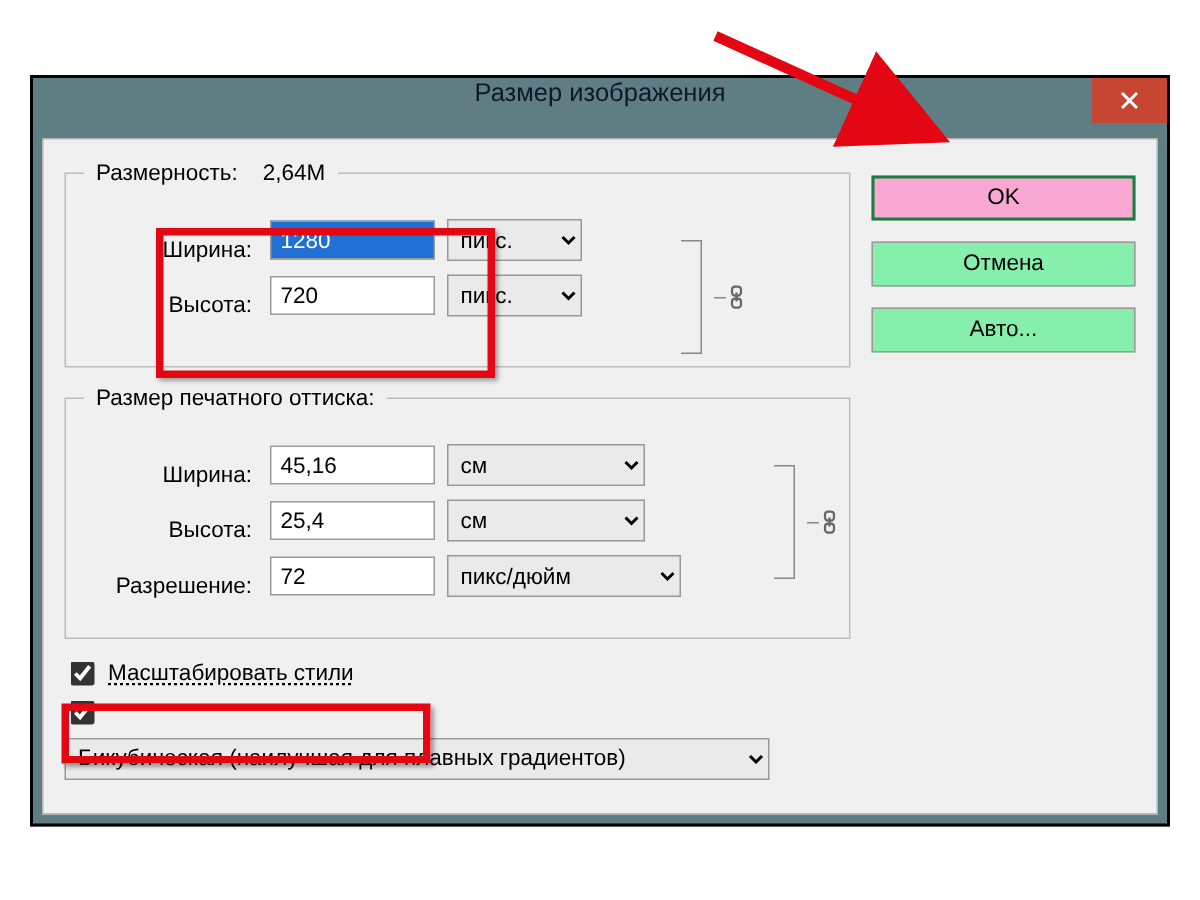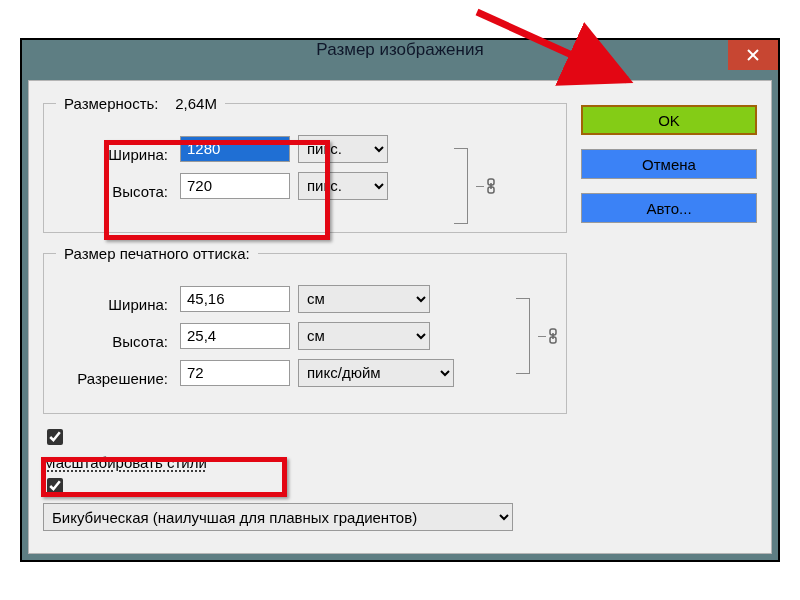--- a/index.html
+++ b/index.html
@@ -121,40 +121,39 @@
     top: 50%;
   }
   .link-icon {
     position: absolute;
     right: -22px;
     top: calc(50% - 8px);
     width: 14px; height: 16px;
     color: #555;
   }
   .chk-row {
-    display: flex; gap: 6px;
+    display: flex; align-items: center; gap: 6px;
     margin: 4px 0;
-    flex-direction: column;
   }
   .chk-row input[type=checkbox] {
     width: 16px; height: 16px;
     accent-color: #333;
   }
   .chk-row .dotted { text-decoration: dotted underline; text-underline-offset: 3px; }
   button.dlg-btn {
     height: 30px;
     border: 1px solid #9a9a9a;
-    background: #3b82f6;
+    background: #86efac;
     font-family: inherit;
     font-size: 15px;
     cursor: pointer;
   }
   button.dlg-btn.primary {
-    border: 2px solid #a16207;
-    background: #84cc16;
+    border: 2px solid #15803d;
+    background: #f9a8d4;
   }
   
   .annot {
     position: absolute;
     border: 5px solid #e30613;
     pointer-events: none;
     box-shadow: 2px 2px 3px rgba(0,0,0,.35);
   }
   .annot1 {
     left: 60px; top: 28px;

